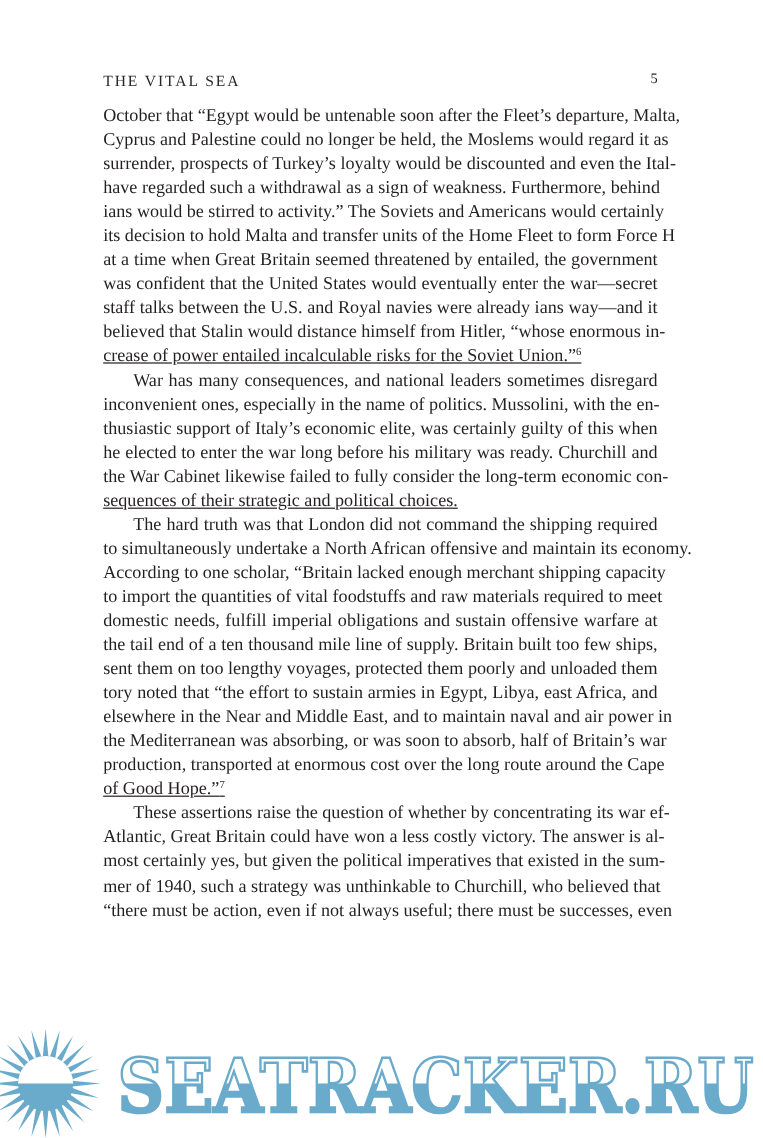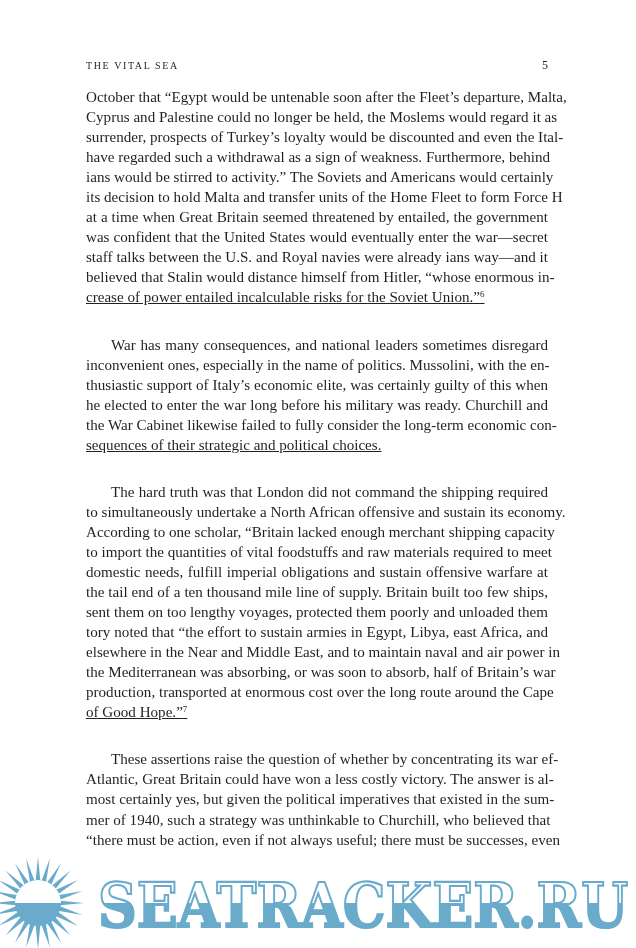--- a/index.html
+++ b/index.html
@@ -18,21 +18,21 @@
   .page {
     position: absolute;
     left: 0; top: 0;
     width: 636px;
     height: 948px;
   }
   .running-head {
     position: absolute;
     top: 60px;
     left: 86px;
-    font-size: 10px;
+    font-size: 13px;
     letter-spacing: 1.6px;
     text-transform: uppercase;
     color: #2a2627;
   }
   .folio {
     position: absolute;
     top: 58px;
     left: 542px;
     font-size: 12px;
     color: #2a2627;
@@ -54,21 +54,20 @@
     text-align-last: justify;
     height: 20.05px;
     overflow: visible;
   }
   .body-text .line.last {
     text-align-last: left;
     text-decoration: underline;
   }
   .body-text .line.indent {
     padding-left: 25px;
-    margin-top: 27px;
   }
   sup.note {
     font-size: 9px;
     vertical-align: 5px;
     line-height: 0;
   }
   
   .watermark {
     position: absolute;
     left: 0;
@@ -96,21 +95,21 @@
       <span class="line"><span>staff talks between the U.S. and Royal navies were already ians way—and it</span></span>
       <span class="line"><span>believed that Stalin would distance himself from Hitler, “whose enormous in-</span></span>
       <span class="line last"><span>crease of power entailed incalculable risks for the Soviet Union.”</span><sup class="note">6</sup></span>
       <span class="line indent"><span>War has many consequences, and national leaders sometimes disregard</span></span>
       <span class="line"><span>inconvenient ones, especially in the name of politics. Mussolini, with the en-</span></span>
       <span class="line"><span>thusiastic support of Italy’s economic elite, was certainly guilty of this when</span></span>
       <span class="line"><span>he elected to enter the war long before his military was ready. Churchill and</span></span>
       <span class="line"><span>the War Cabinet likewise failed to fully consider the long-term economic con-</span></span>
       <span class="line last"><span>sequences of their strategic and political choices.</span></span>
       <span class="line indent"><span>The hard truth was that London did not command the shipping required</span></span>
-      <span class="line"><span>to simultaneously undertake a North African offensive and sustain its economy.</span></span>
+      <span class="line"><span>to simultaneously undertake a North African offensive and maintain its economy.</span></span>
       <span class="line"><span>According to one scholar, “Britain lacked enough merchant shipping capacity</span></span>
       <span class="line"><span>to import the quantities of vital foodstuffs and raw materials required to meet</span></span>
       <span class="line"><span>domestic needs, fulfill imperial obligations and sustain offensive warfare at</span></span>
       <span class="line"><span>the tail end of a ten thousand mile line of supply. Britain built too few ships,</span></span>
       <span class="line"><span>sent them on too lengthy voyages, protected them poorly and unloaded them</span></span>
       <span class="line"><span>tory noted that “the effort to sustain armies in Egypt, Libya, east Africa, and</span></span>
       <span class="line"><span>elsewhere in the Near and Middle East, and to maintain naval and air power in</span></span>
       <span class="line"><span>the Mediterranean was absorbing, or was soon to absorb, half of Britain’s war</span></span>
       <span class="line"><span>production, transported at enormous cost over the long route around the Cape</span></span>
       <span class="line last"><span>of Good Hope.”</span><sup class="note">7</sup></span>

